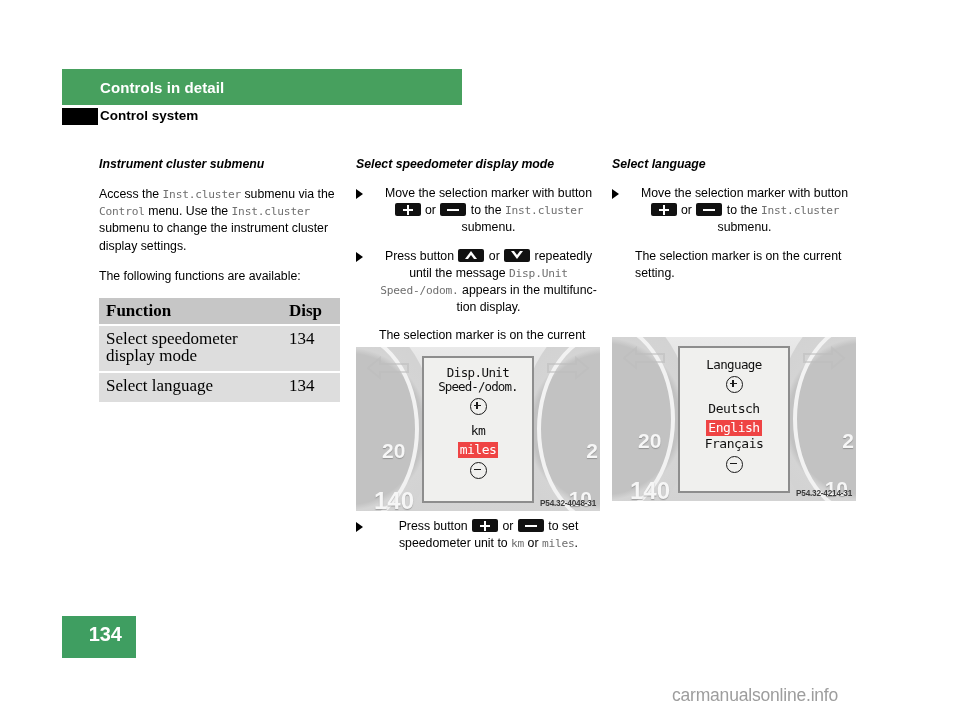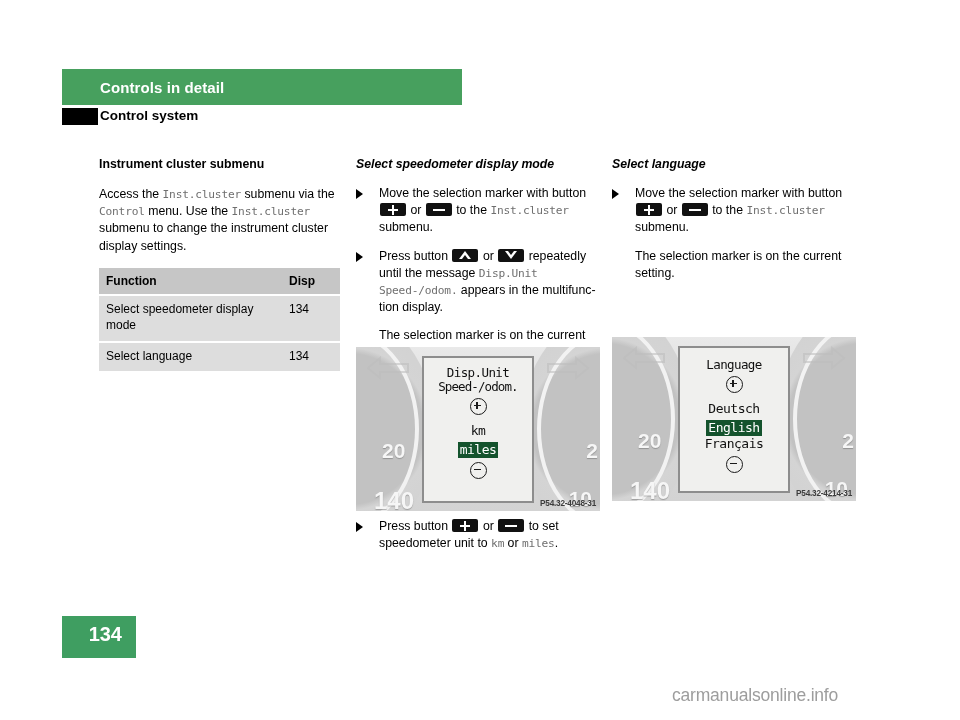--- a/index.html
+++ b/index.html
@@ -67,20 +67,21 @@
   }
   .col-left  { left: 99px;  width: 242px; }
   .col-mid   { left: 356px; width: 242px; }
   .col-right { left: 612px; width: 242px; }
 
   .h-bold {
     font-weight: bold;
     font-size: 12.3px;
     margin: 0 0 14px 0;
     line-height: 16px;
+    font-style: italic;
   }
   .h-ital {
     font-weight: bold;
     font-style: italic;
     font-size: 12.3px;
     margin: 0 0 13px 0;
     line-height: 16px;
   }
   p.body {
     margin: 0 0 13px 0;
@@ -92,20 +93,21 @@
     color: #6f6f6f;
     letter-spacing: -0.2px;
     margin-top: 22px;
   }
 
   
   ul.steps {
     list-style: none;
     margin: 0;
     padding: 0;
+    text-align: center;
   }
   ul.steps li {
     position: relative;
     padding-left: 23px;
     margin-bottom: 11px;
   }
   ul.steps li .tri {
     position: absolute;
     left: 0;
     top: 4px;
@@ -179,21 +181,22 @@
     border-top: 4px solid #111111;
     border-left: 3px solid transparent;
     border-right: 3px solid transparent;
   }
 
   
   table.fn-table {
     border-collapse: collapse;
     width: 241px;
     margin-top: 6px;
-    font-size: 12px;
+    font-size: 17px;
+    font-family: Liberation Serif, serif;
   }
   table.fn-table th {
     background: #c6c6c6;
     text-align: left;
     font-weight: bold;
     padding: 5px 7px 5px 7px;
     border-bottom: 2px solid #ffffff;
     line-height: 16px;
   }
   table.fn-table td {
@@ -284,21 +287,21 @@
     line-height: 14px;
     white-space: nowrap;
   }
   .lcd .l-opt {
     font-size: 13px;
     letter-spacing: -0.5px;
     line-height: 16px;
   }
   .lcd .l-opt.sel {
     display: inline-block;
-    background: #14532d;
+    background: #ef4444;
     color: #ffffff;
     padding: 0 2px;
   }
   .circ {
     display: inline-block;
     width: 15px; height: 15px;
     border: 1.4px solid #1a1a1a;
     border-radius: 50%;
     position: relative;
     margin: 4px 0;
@@ -365,20 +368,21 @@
   <div class="chapter-bar"></div>
   <div class="chapter-bar-title">Controls in detail</div>
   <div class="section-marker"></div>
   <div class="section-title">Control system</div>
 
   <div class="col col-left">
     <div class="h-bold">Instrument cluster submenu</div>
 
     <p class="body"><span>Access the </span><span class="mono">Inst.cluster</span><span> submenu via the </span><span class="mono">Control</span><span> menu. Use the </span><span class="mono">Inst.cluster</span><span> submenu to change the instrument cluster display settings.</span></p>
 
+    <p class="body">The following functions are available:</p>
 
     <table class="fn-table">
       <tbody>
           <tr>
         <th>Function</th>
         <th class="c-page">Disp</th>
       </tr>
       <tr>
         <td>Select speedometer display mode</td>
         <td class="c-page">134</td>

